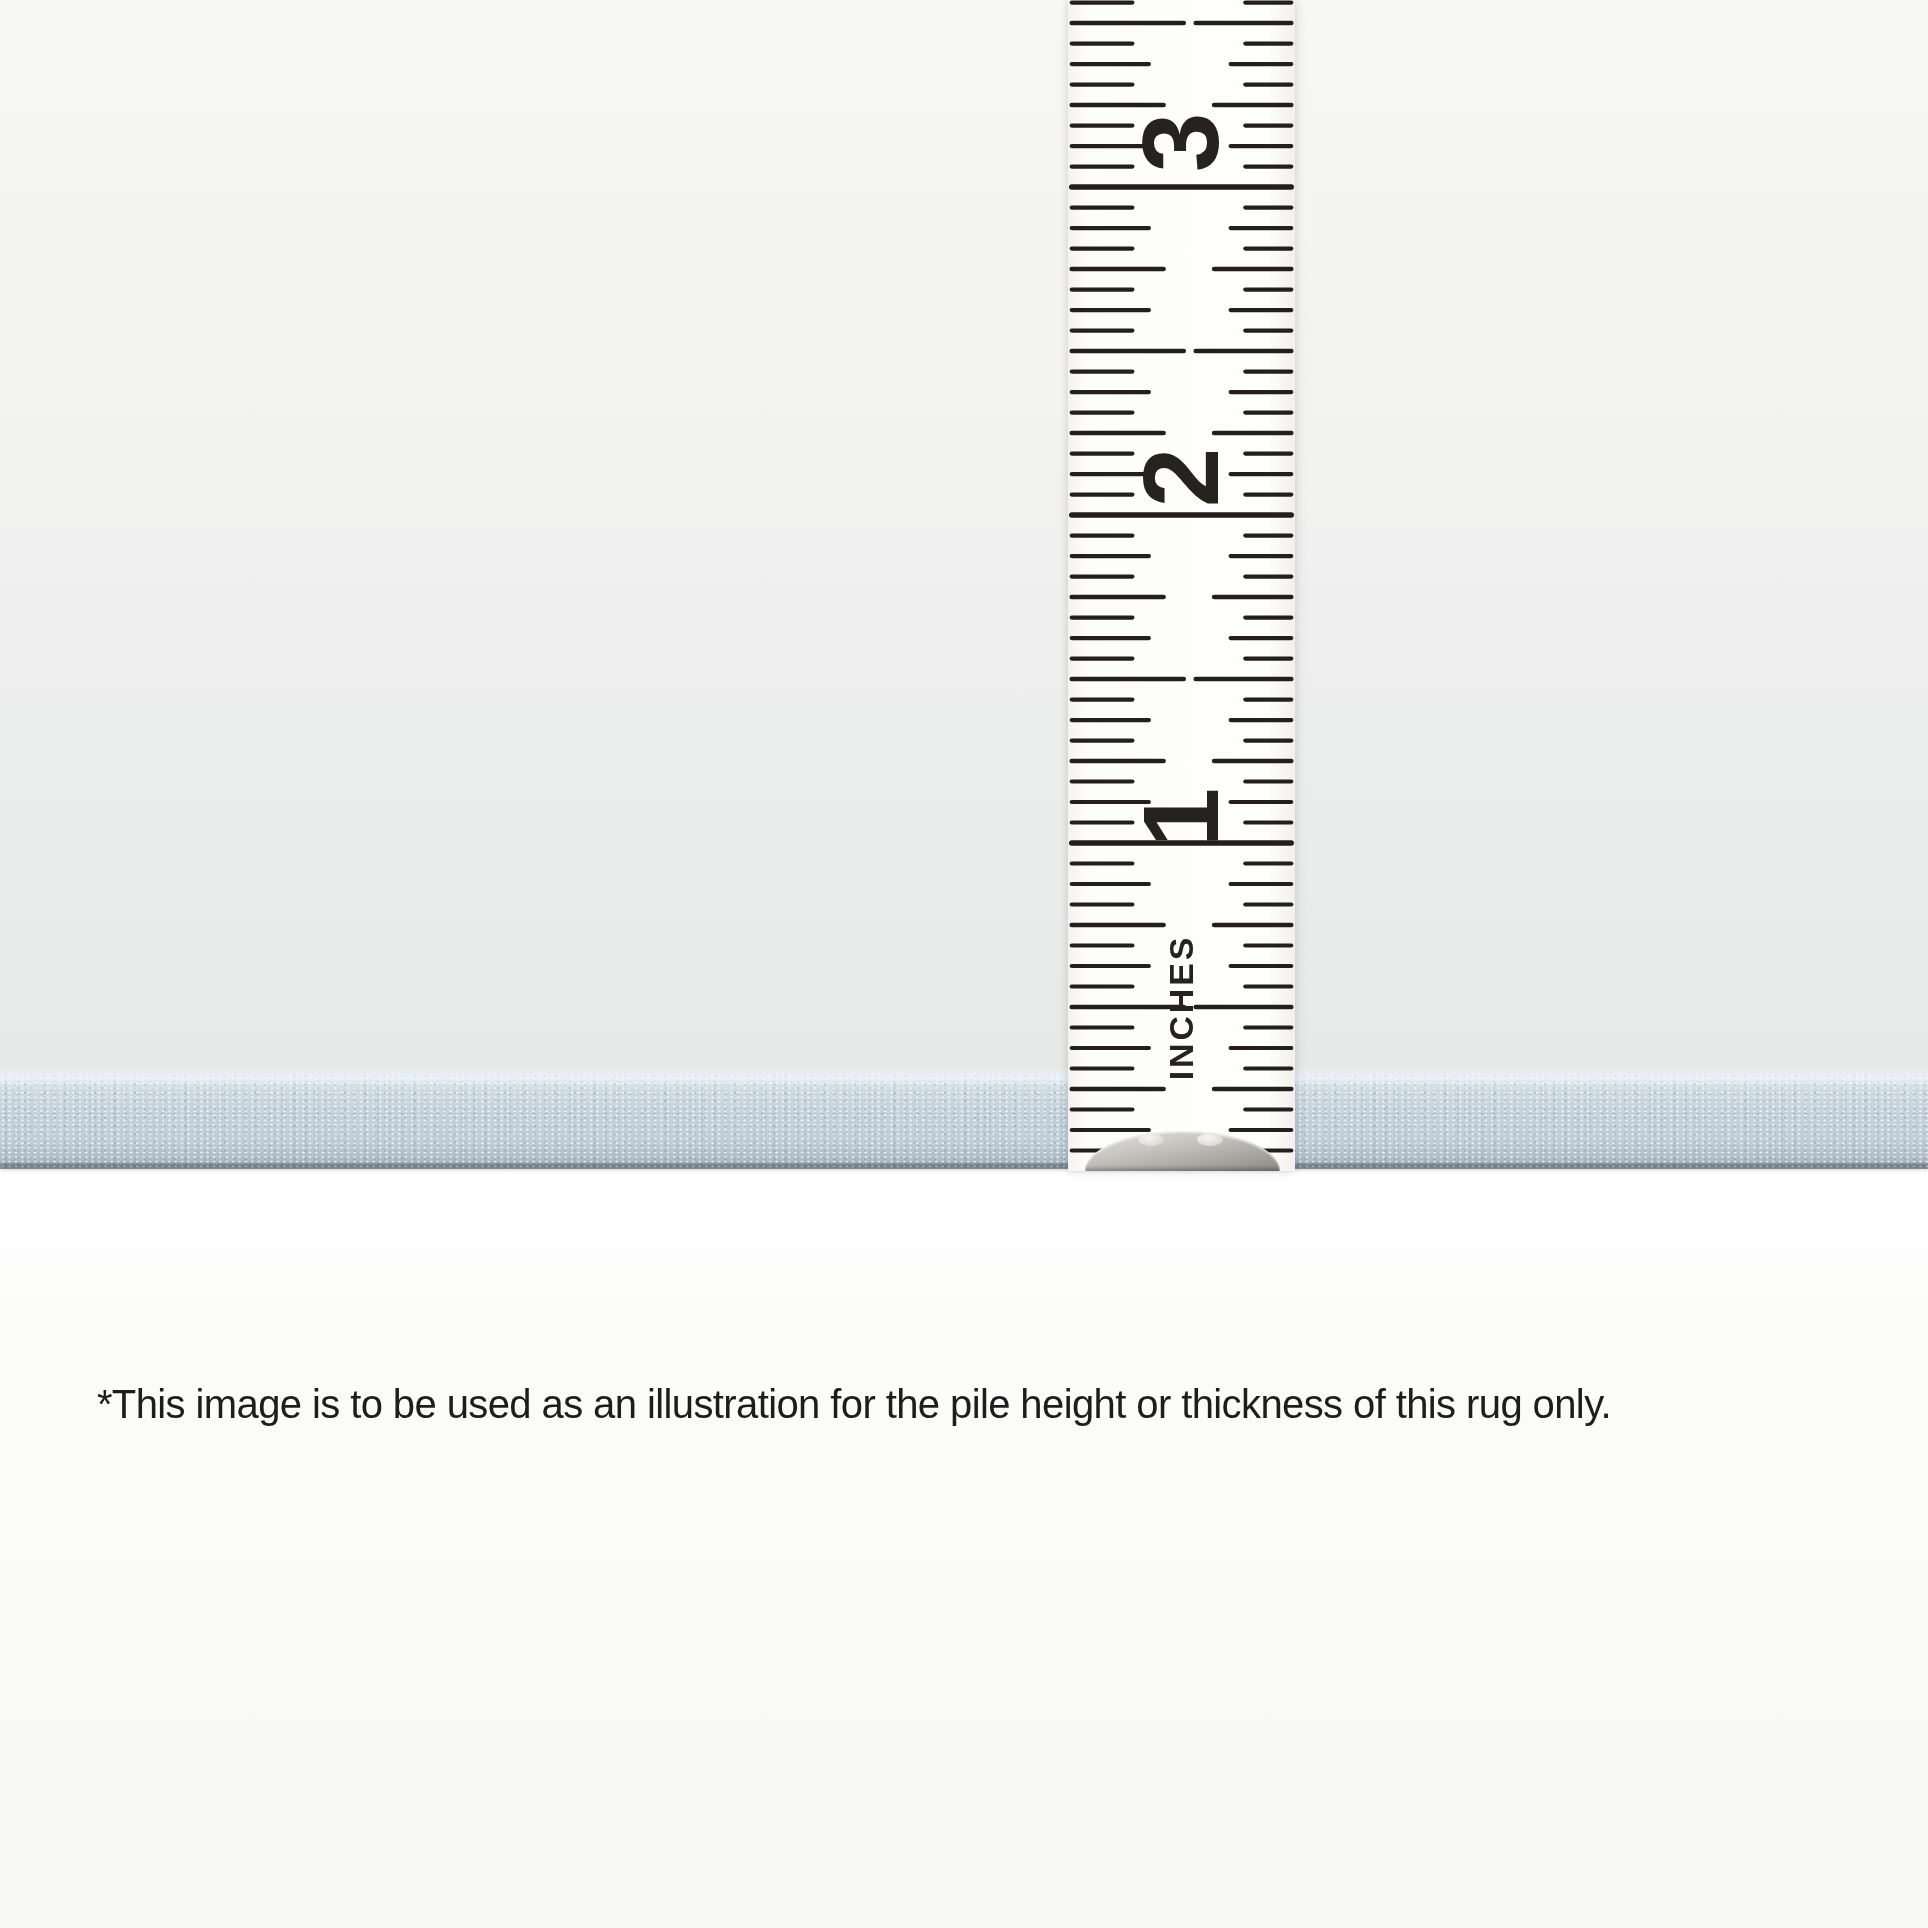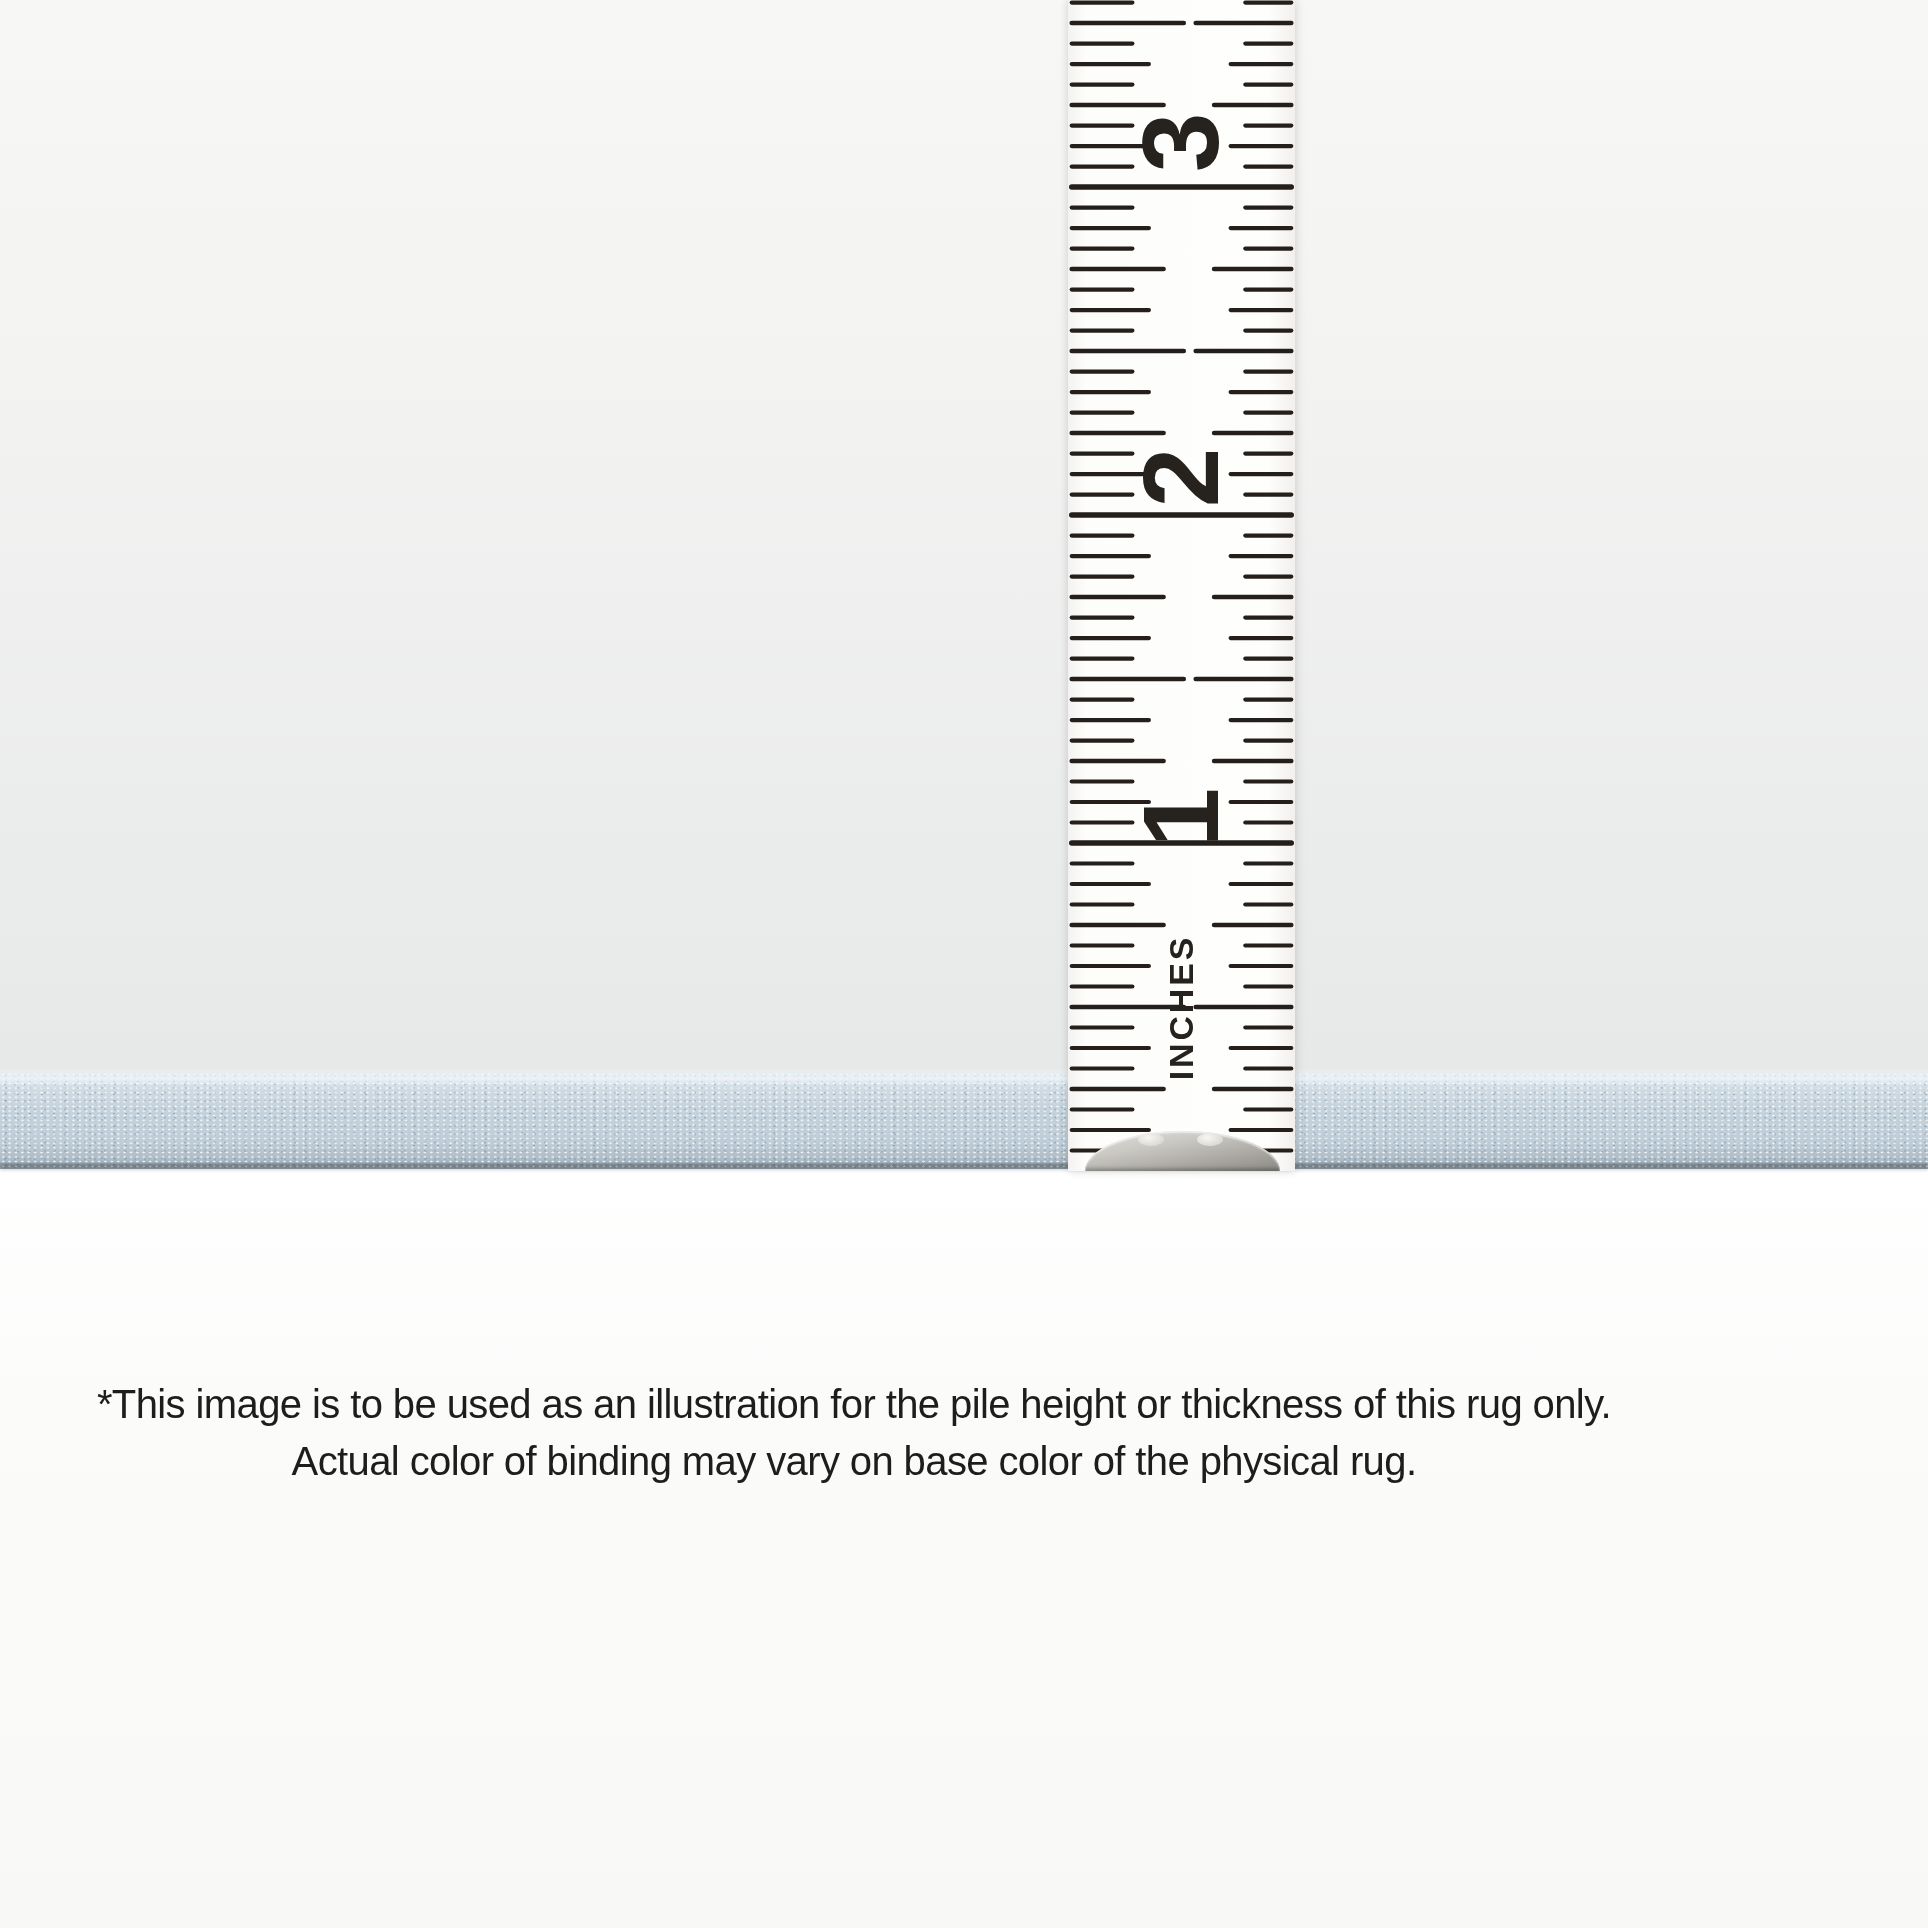--- a/index.html
+++ b/index.html
@@ -228,17 +228,16 @@
     </div>
 
     <div class="metal-cap">
       <div class="rivet rivet-left"></div>
       <div class="rivet rivet-right"></div>
     </div>
   </div>
 
   <div class="disclaimer">
     <div>*This image is to be used as an illustration for the pile height or thickness of this rug only.</div>
-    <div>Actual color of binding may vary on base color of the physical rug.</div>
   </div>
 
 </div>
 
 
 </body></html>

